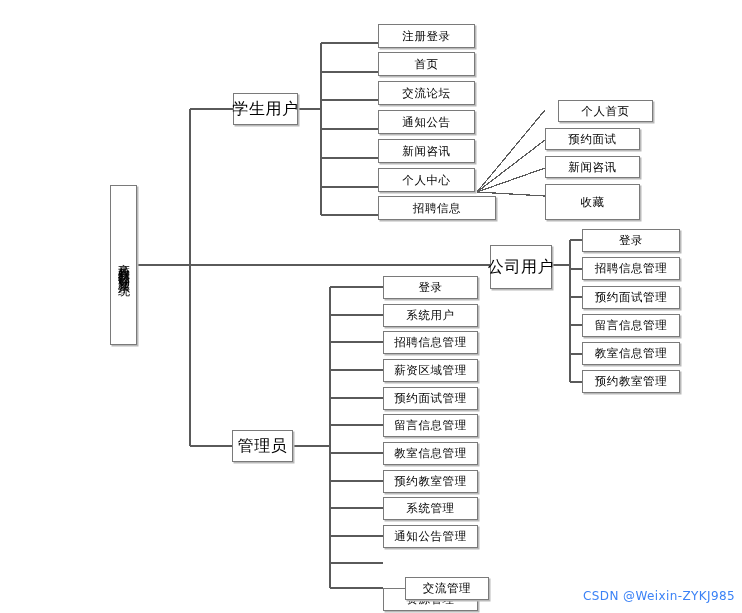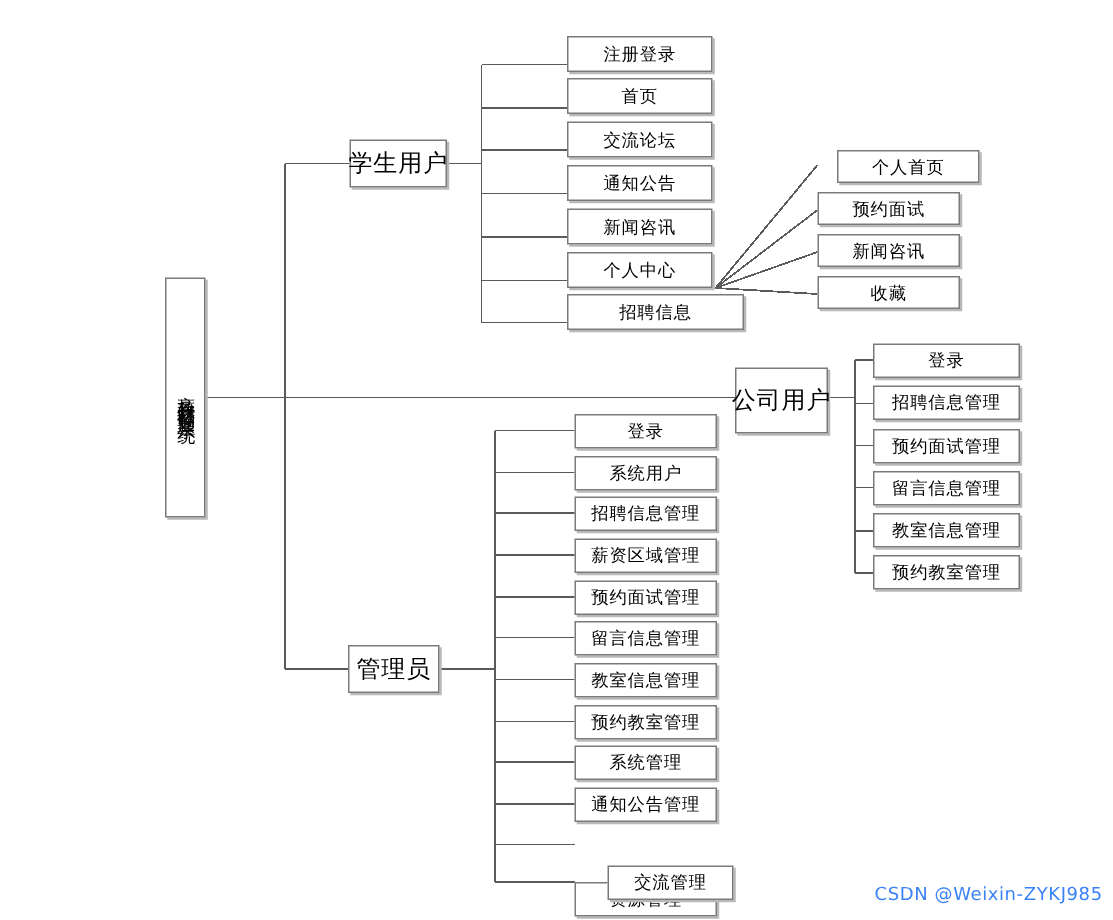--- a/index.html
+++ b/index.html
@@ -126,21 +126,21 @@
   <div class="node" style="left:378px; top:81px; width:97px; height:24px;">交流论坛</div>
   <div class="node" style="left:378px; top:52px; width:97px; height:24px;">首页</div>
   <div class="node" style="left:378px; top:110px; width:97px; height:24px;">通知公告</div>
   <div class="node" style="left:378px; top:168px; width:97px; height:24px;">个人中心</div>
   <div class="node" style="left:378px; top:139px; width:97px; height:24px;">新闻咨讯</div>
   <div class="node" style="left:378px; top:196px; width:118px; height:24px;">招聘信息</div>
 
   <div class="node" style="left:545px; top:100px; width:95px; height:22px;margin-left:13px;">个人首页</div>
   <div class="node" style="left:545px; top:128px; width:95px; height:22px;">预约面试</div>
   <div class="node" style="left:545px; top:156px; width:95px; height:22px;">新闻咨讯</div>
-  <div class="node" style="left:545px; top:184px; width:95px; height:22px;">收藏</div>
+  <div class="node" style="left:545px; top:184px; width:95px; height:36px;">收藏</div>
 
   <div class="node role" style="left:490px; top:245px; width:62px; height:44px;">公司用户</div>
 
   <div class="node" style="left:582px; top:229px; width:98px; height:23px;">登录</div>
   <div class="node" style="left:582px; top:257px; width:98px; height:23px;">招聘信息管理</div>
   <div class="node" style="left:582px; top:286px; width:98px; height:23px;">预约面试管理</div>
   <div class="node" style="left:582px; top:314px; width:98px; height:23px;">留言信息管理</div>
   <div class="node" style="left:582px; top:342px; width:98px; height:23px;">教室信息管理</div>
   <div class="node" style="left:582px; top:370px; width:98px; height:23px;">预约教室管理</div>
 

